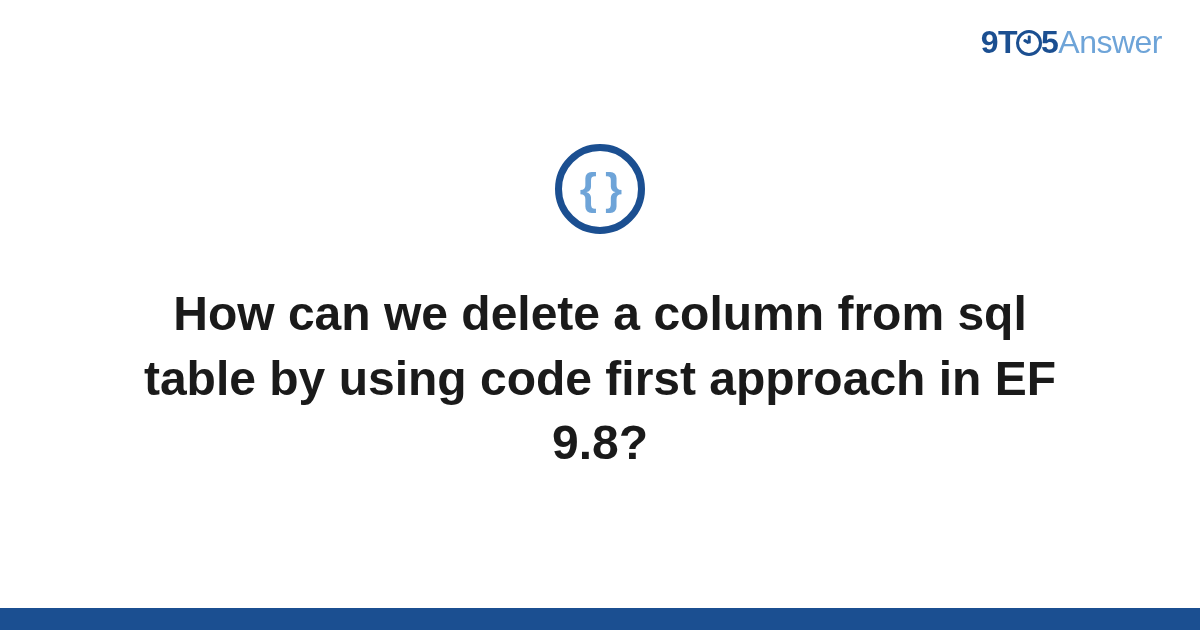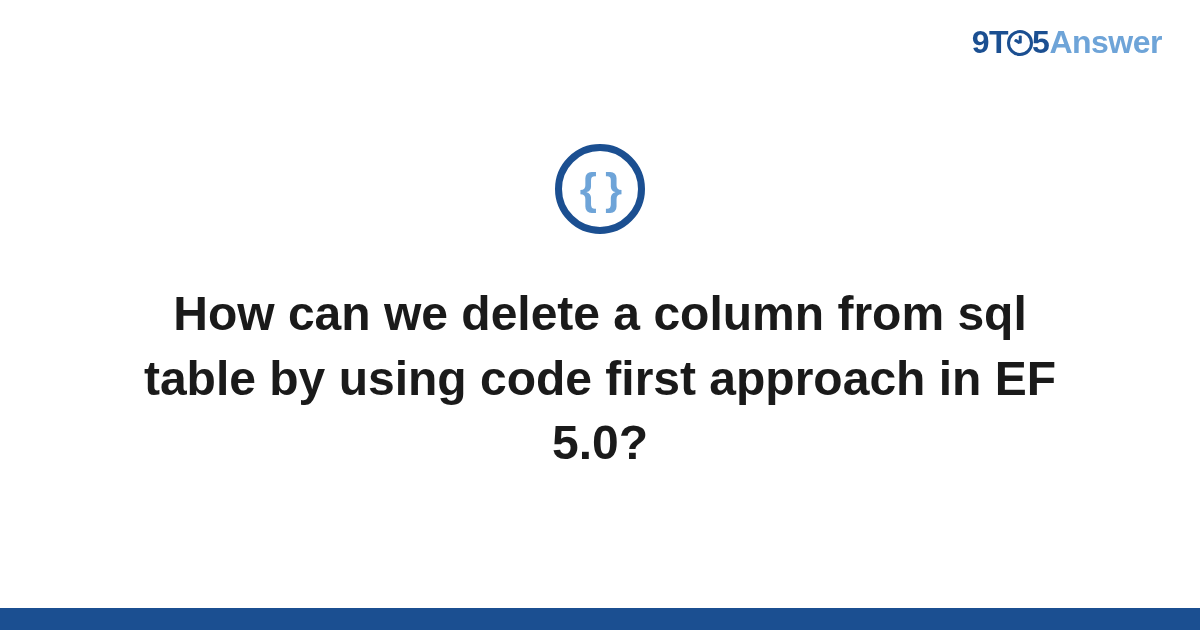--- a/index.html
+++ b/index.html
@@ -58,21 +58,21 @@
       background: #1b4f91;
       transform-origin: top center;
       transform: translate(-50%, -5%) rotate(120deg);
       border-radius: 1px;
     }
     .logo-5 {
       color: #1b4f91;
     }
     .logo-answer {
       color: #6ea4d8;
-      font-weight: 700;
+      font-weight: 400;
     }
     .content {
       position: absolute;
       top: 0;
       left: 0;
       right: 0;
       bottom: 0;
       display: flex;
       flex-direction: column;
       align-items: center;
@@ -119,16 +119,16 @@
 <body>
 
 <div class="logo-header">
   <span class="logo-9t">9T</span><span class="logo-clock"></span><span class="logo-5">5</span><span class="logo-answer">Answer</span>
 </div>
 
 <div class="content">
   <div class="icon-circle">
     <span class="braces">{ }</span>
   </div>
-  <h1 class="title">How can we delete a column from sql table by using code first approach in EF 5.0?</h1>
+  <h1 class="title">How can we delete a column from sql table by using code first approach in EF 9.8?</h1>
 </div>
 
 <div class="bottom-bar"></div>
 
 </body></html>

